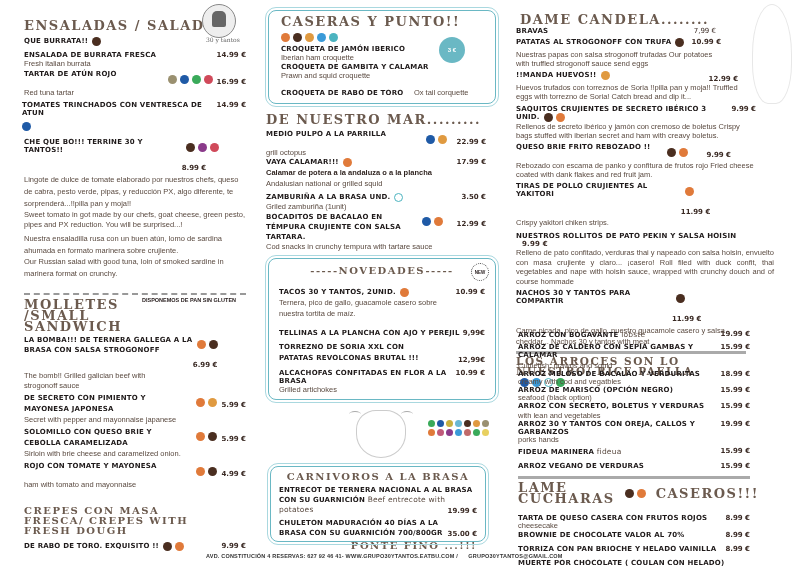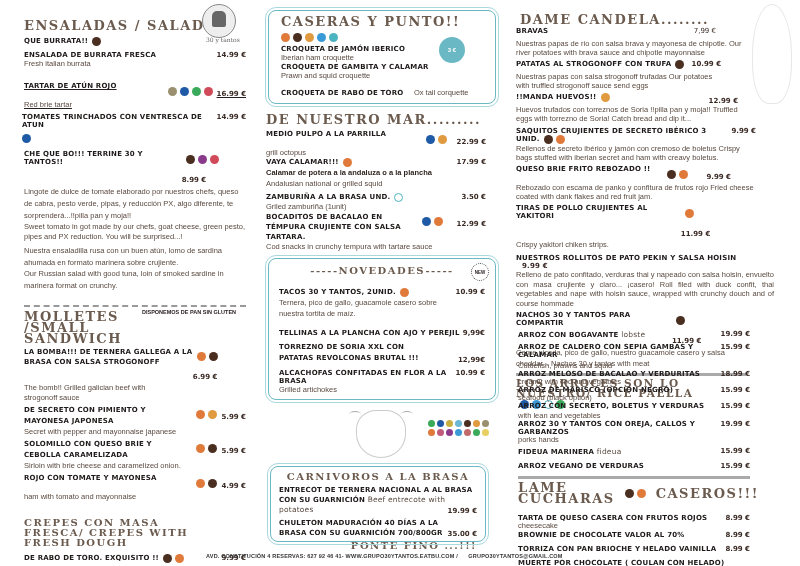--- a/index.html
+++ b/index.html
@@ -32,31 +32,31 @@
         <span class="ic" style="background:#4a2e20"></span>
       </span></div>
 
   <div style="margin-top:5px;">
     <div class="row">
         <span class="item-name">ENSALADA DE BURRATA FRESCA</span>
         <span class="price">14.99 €</span>
       </div>
     <div class="desc">Fresh italian burrata</div>
   </div>
-  <div style="margin-top:13px;text-decoration:underline;">
+  <div style="margin-top:1px;">
     <div class="row">
         <span class="item-name">TARTAR DE ATÚN ROJO</span>
         <span><span class="icons">
             <span class="ic" style="background:#9a9070"></span>
             <span class="ic" style="background:#1f5aa6"></span>
             <span class="ic" style="background:#3aaa5a"></span>
             <span class="ic" style="background:#d04a5a"></span>
           </span><span class="price">16.99 €</span></span>
       </div>
-    <div class="desc">Red brie tartar</div>
+    <div class="desc">Red tuna tartar</div>
   </div>
   <div style="margin-top:3px; margin-left:-2px;">
     <div class="row">
         <span class="item-name">TOMATES TRINCHADOS CON VENTRESCA DE ATUN</span>
         <span class="price">14.99 €</span>
       </div>
     <div><span class="ic" style="background:#1f5aa6"></span></div>
   </div>
   <div style="margin-top:3px;">
     <div class="row">
@@ -262,21 +262,20 @@
 
 <div style="position:absolute; left:752px; top:4px; width:40px; height:100px; border:1px solid #ddd; border-radius:50% 50% 40% 40%; opacity:0.7;"></div>
 
 <div class="col" style="left:516px; width:240px;">
   <div class="sec-title" style="margin-top:14px; margin-left:4px;">DAME CANDELA........</div>
   <div style="margin-top:2px;">
     <div class="row" style="width:200px;">
         <span class="item-name">BRAVAS</span>
         <span class="price" style="font-weight:normal;">7,99 €</span>
       </div>
-    <div class="desc" style="margin-top:4px; line-height:9px;">Nuestras papas de rio con salsa brava y mayonesa de chipotle. Our river potatoes with brava sauce and chipotle mayonnaise</div>
   </div>
   <div style="margin-top:3px;">
     <div class="row" style="width:205px;">
         <span class="item-name"><span>PATATAS AL STROGONOFF CON TRUFA</span><span class="icons">
             <span class="ic" style="background:#4a2e20"></span>
           </span></span>
         <span class="price">10.99 €</span>
       </div>
     <div class="desc" style="margin-top:3px; line-height:9px; width:200px;">Nuestras papas con salsa strogonoff trufadas Our potatoes with truffled strogonoff sauce send eggs</div>
   </div>

